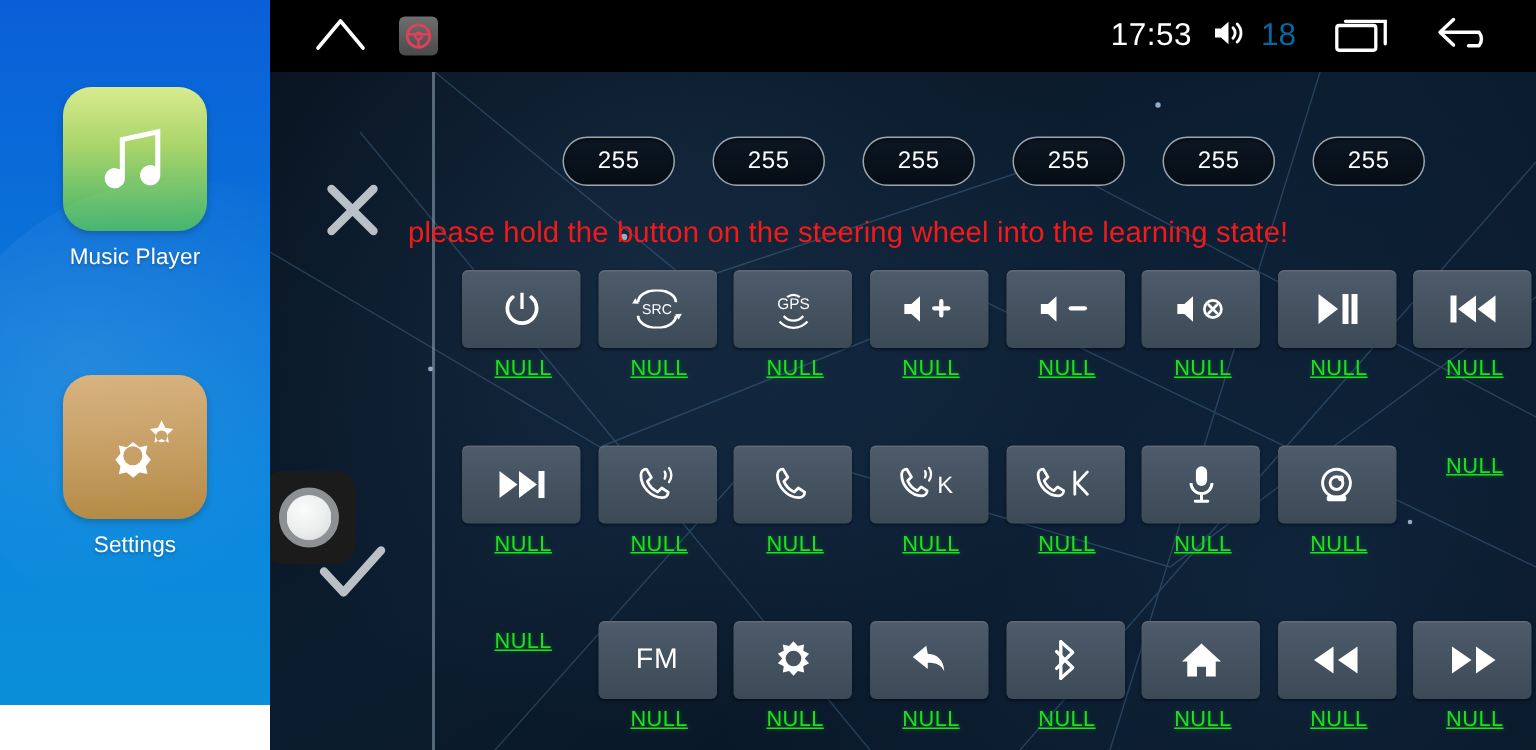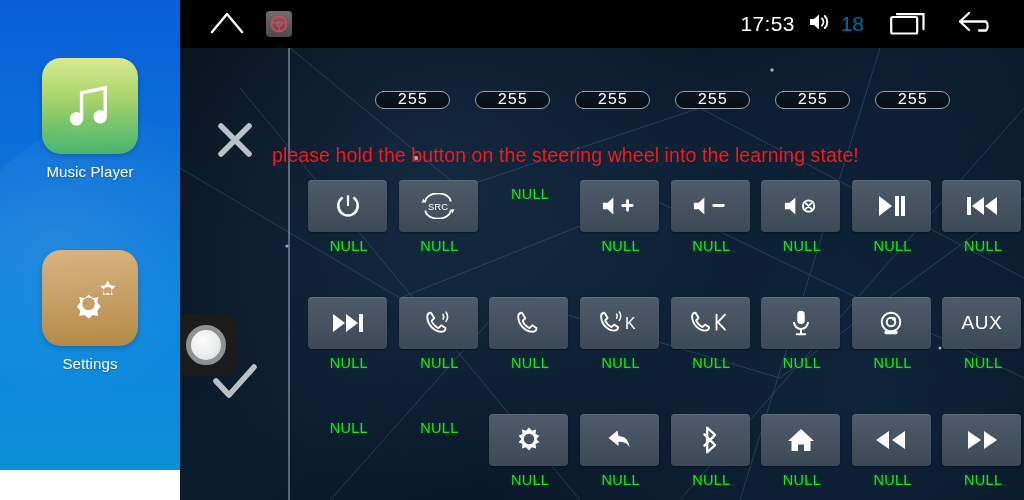--- a/index.html
+++ b/index.html
@@ -68,27 +68,26 @@
   .knob{
     width:40px; height:40px; border-radius:50%;
     background:radial-gradient(circle at 38% 34%, #fbfbfb 0%, #eceded 55%, #d5d7d8 100%);
     border:5px solid #8d9194;
   }
   .arrow{ position:absolute; left:-32px; top:268px; width:80px; height:46px; }
 
   
   #pills{ position:absolute; left:195px; top:43px; display:flex; gap:25px; }
   .pill{
-    width:75px; height:18px; border-radius:17px;
+    width:75px; height:33px; border-radius:17px;
     background:linear-gradient(180deg,#0c1722,#060d15);
     border:1px solid #9aa6b0;
     display:flex; align-items:center; justify-content:center;
     color:#ffffff; font-size:16px; letter-spacing:.4px;
     box-shadow:inset 0 1px 2px rgba(0,0,0,.6);
-    font-family:Liberation Mono, monospace;
   }
 
   #notice{
     position:absolute; left:92px; top:96px; width:760px;
     color:#f31a1a; font-size:19.5px; letter-spacing:.1px; white-space:nowrap;
   }
 
   
   #grid{ position:absolute; left:128px; top:132px; width:716px; }
   .grid-row{ display:flex; gap:9px; margin-bottom:43px; }
@@ -96,21 +95,21 @@
   .btn{
     width:79px; height:52px; border-radius:4px;
     background:linear-gradient(180deg,#4e5b6b 0%, #44515f 55%, #3c4956 100%);
     display:flex; align-items:center; justify-content:center;
     box-shadow:inset 0 1px 0 rgba(255,255,255,.10), 0 1px 2px rgba(0,0,0,.45);
   }
   .btn svg{ display:block; }
   .btn .txt{ color:#fff; font-size:19px; letter-spacing:.6px; }
   .cell-label{
     margin-top:6px; text-align:center; color:#1ee01e; font-size:14.5px;
-    letter-spacing:.3px; text-shadow:0 0 3px rgba(20,220,20,.35);
+    letter-spacing:.3px; text-shadow:0 0 3px rgba(20,220,20,.35);text-decoration:underline;
   }
   svg.ico{ fill:#ffffff; }
 </style>
 </head>
 <body>
 
 <div id="root">
 
   <div id="sidebar">
 
@@ -250,20 +249,28 @@
                 <path d="M34 19a14 9 0 0 1-28 0" fill="none" stroke="#fff" stroke-width="2"></path>
                 <path d="M4 6l2.6 4.2L1.6 10z"></path>
                   <path d="M36 22l-2.6-4.2 5-.2z"></path>
                 <text x="20" y="18" font-size="10.5" text-anchor="middle" font-family="Liberation Sans, sans-serif" fill="#fff">SRC</text>
               </svg>
             </div>
             <div class="cell-label">NULL</div>
           </div>
 
           <div class="cell">
+            <div class="btn">
+              <svg width="32" height="28" viewBox="0 0 34 30" class="ico">
+                <text x="17" y="15" font-size="11" text-anchor="middle" font-family="Liberation Sans, sans-serif" fill="#fff">GPS</text>
+                <path d="M10 20a9 9 0 0 0 14 0" fill="none" stroke="#fff" stroke-width="1.6"></path>
+                <path d="M7 24a13.5 13.5 0 0 0 20 0" fill="none" stroke="#fff" stroke-width="1.6"></path>
+                <path d="M12.5 6.5a7 7 0 0 1 9 0" fill="none" stroke="#fff" stroke-width="1.6"></path>
+              </svg>
+            </div>
             <div class="cell-label">NULL</div>
           </div>
 
           <div class="cell">
             <div class="btn">
               <svg width="36" height="24" viewBox="0 0 38 24" class="ico">
                 <path d="M2 8.5h5l6-5.5v18l-6-5.5H2z"></path>
                 <path d="M23 11.5h10M28 6.5v10" stroke="#fff" stroke-width="3" stroke-linecap="round"></path>
               </svg>
             </div>
@@ -383,33 +390,33 @@
                 <circle cx="14" cy="13" r="10" fill="none" stroke="#fff" stroke-width="2.1"></circle>
                 <circle cx="14" cy="13" r="4.6" fill="none" stroke="#fff" stroke-width="2.1"></circle>
                 <circle cx="17.2" cy="9.6" r="2.1"></circle>
                 <rect x="7" y="22" width="14" height="4" rx="1.4"></rect>
               </svg>
             </div>
             <div class="cell-label">NULL</div>
           </div>
 
           <div class="cell">
-            <div class="btn">
-              <span class="txt">AUX</span>
-            </div>
             <div class="cell-label">NULL</div>
           </div>
         </div>
 
         <div class="grid-row">
           <div class="cell">
             <div class="cell-label">NULL</div>
           </div>
 
           <div class="cell">
+            <div class="btn">
+              <span class="txt">FM</span>
+            </div>
             <div class="cell-label">NULL</div>
           </div>
 
           <div class="cell">
             <div class="btn">
               <svg width="28" height="28" viewBox="0 0 28 28" class="ico">
                 <path d="M14 1.5l2.9 3.2 4.2-1.1-.6 4.3 3.9 1.9-2.9 3.2 2.9 3.2-3.9 1.9.6 4.3-4.2-1.1L14 24.5l-2.9-3.2-4.2 1.1.6-4.3-3.9-1.9L6.5 13 3.6 9.8l3.9-1.9-.6-4.3 4.2 1.1z"></path>
                 <circle cx="14" cy="13" r="5.2" fill="#46525f"></circle>
               </svg>
             </div>

